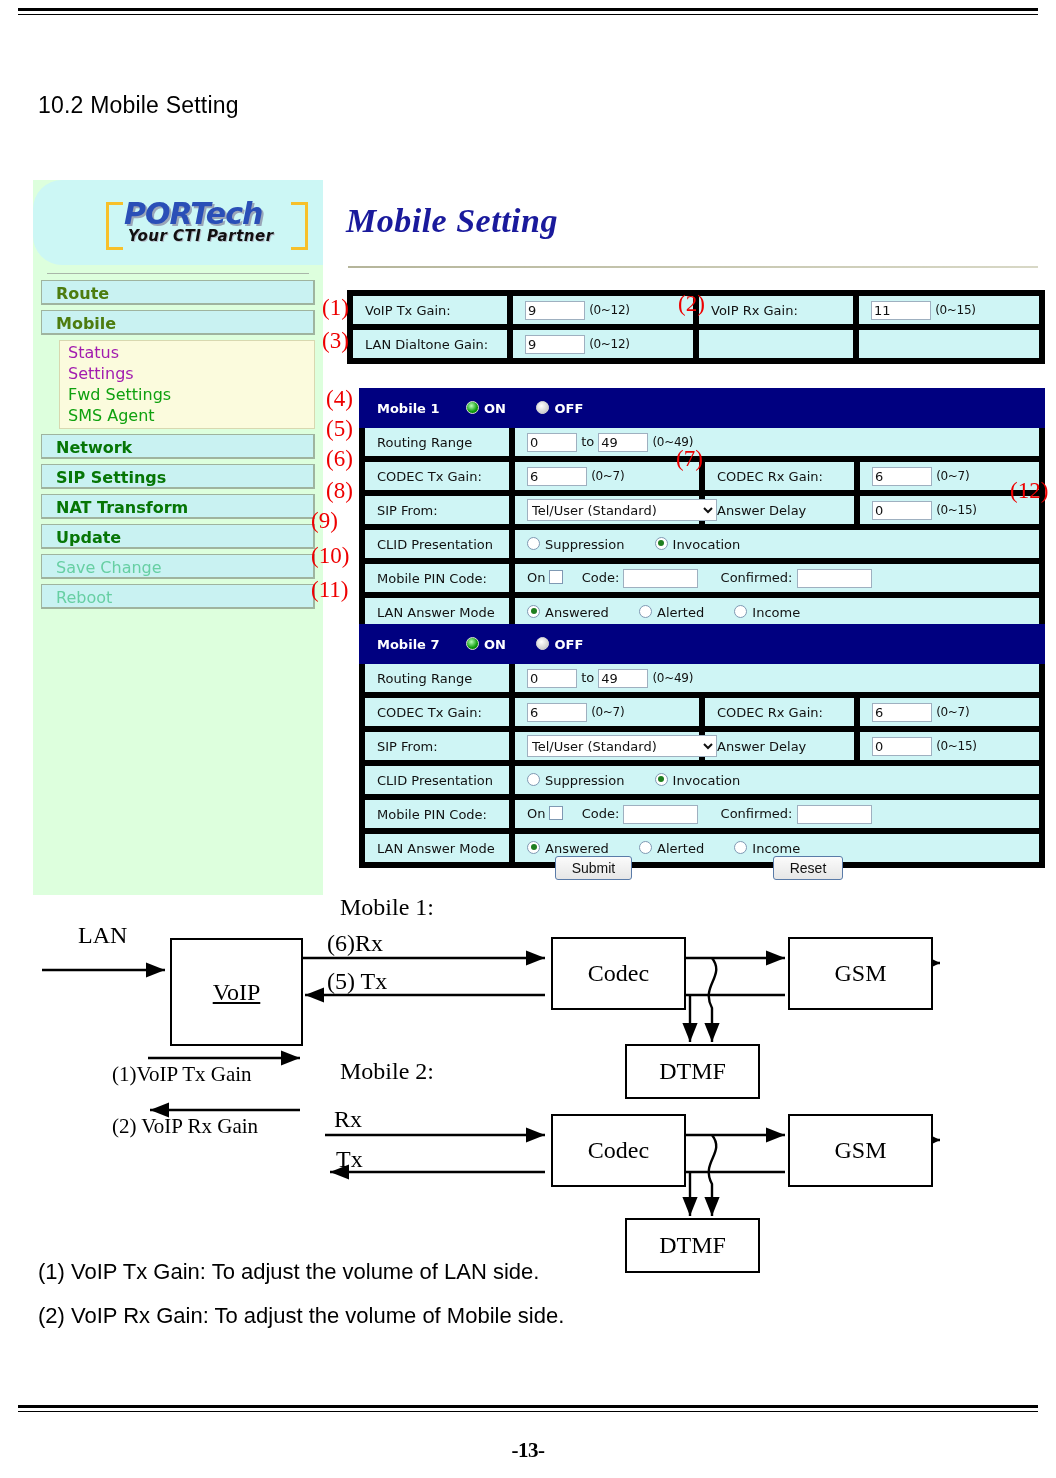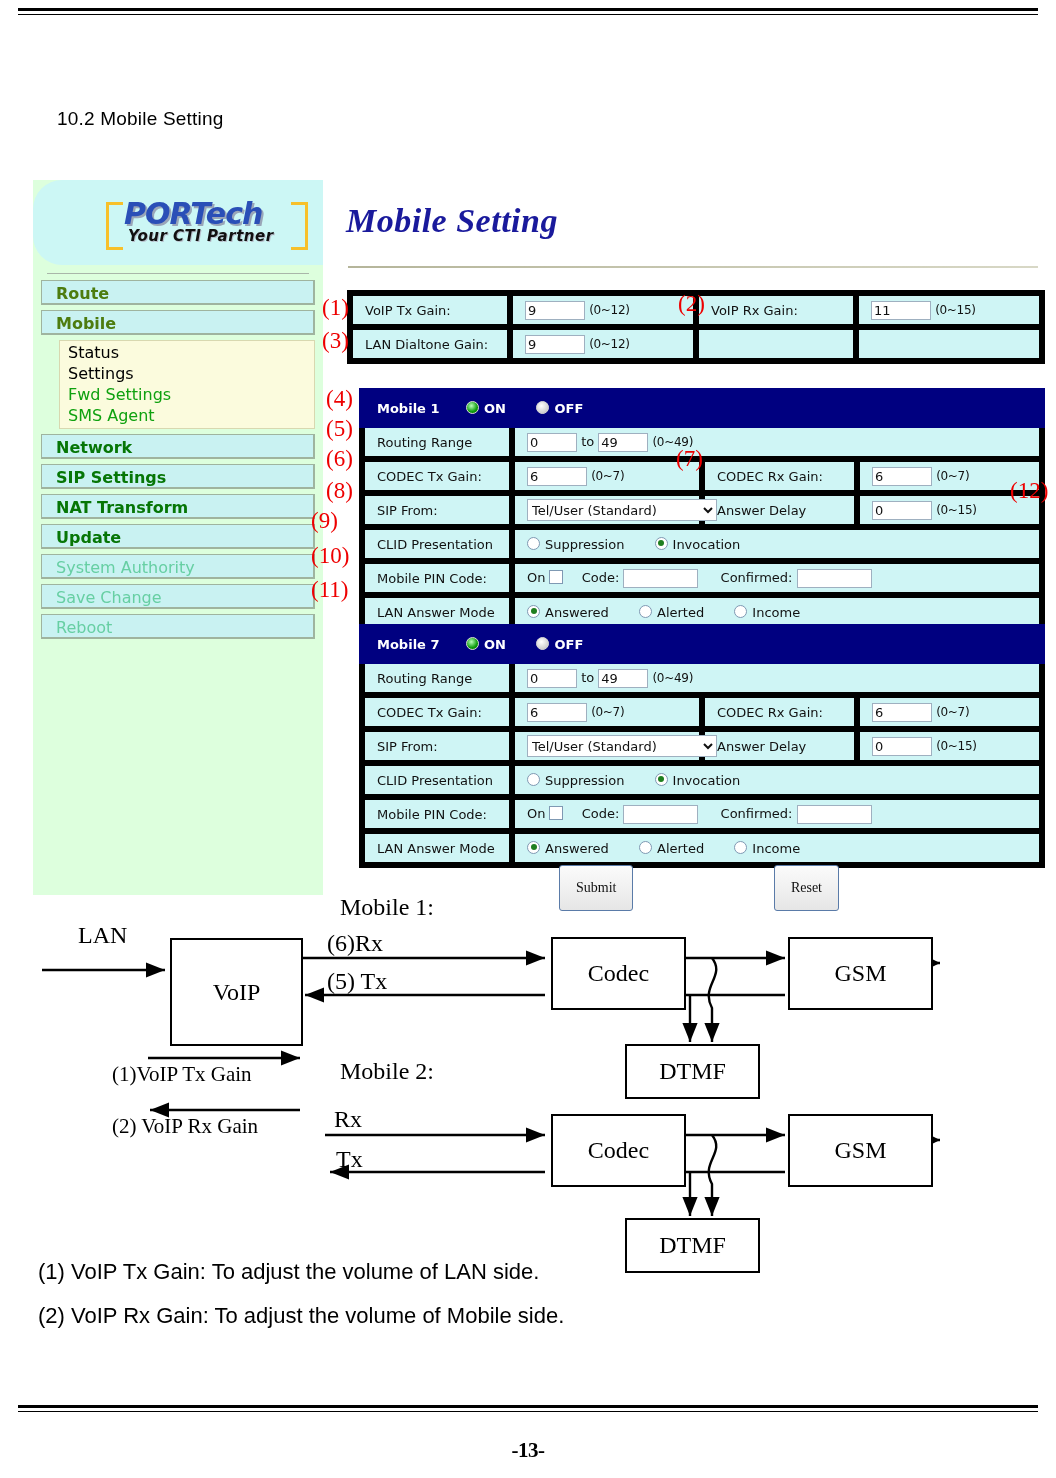--- a/index.html
+++ b/index.html
@@ -29,24 +29,23 @@
   }
   .page-number {
     position: absolute; left: 0; top: 1438px; width: 1056px;
     text-align: center;
     font-family: "Liberation Serif", serif;
     font-size: 21px; font-weight: bold;
     letter-spacing: -0.5px;
   }
 
   .doc-heading {
-    position: absolute; left: 38px; top: 108px;
-    font-size: 19px;
+    position: absolute; left: 38px; top: 92px;
+    font-size: 23px;
     letter-spacing: .2px;
-    margin-left: 19px;
   }
 
   
   .app {
     position: absolute; left: 33px; top: 180px;
     width: 1014px; height: 715px;
   }
 
   .app-sidebar {
     position: absolute; left: 0; top: 0;
@@ -113,21 +112,21 @@
     margin: 0 8px 5px 26px;
     background: #fbfbdd;
     border: 1px solid #d8d8b0;
     padding: 1px 0 2px 0;
   }
   .sub-item {
     font-family: "DejaVu Sans", sans-serif;
     font-size: 16px;
     line-height: 21px;
     padding-left: 8px;
-    color: #000000;
+    color: #a21caf;
     cursor: pointer;
   }
   .sub-item.active { color: #0fa10f; }
 
   .app-main {
     position: absolute; left: 290px; top: 0;
     width: 724px; height: 715px;
     background: #ffffff;
   }
   .app-title {
@@ -236,28 +235,28 @@
   }
 
   .tbl-m1 { position: absolute; left: 36px; top: 208px; width: 680px; }
   .tbl-m2 { position: absolute; left: 36px; top: 444px; width: 680px; }
 
   .btn-row {
     position: absolute; left: 36px; top: 676px; width: 680px;
     text-align: center;
   }
   .btn {
-    font-family: Liberation Serif, serif;
+    font-family: Liberation Sans, sans-serif;
     font-size: 14px;
     color: #111;
     background: linear-gradient(to bottom,#fbfbfb,#e6e6e6);
     border: 1px solid #5a7ba8;
     border-radius: 3px;
-    padding: 14px 16px;
-    margin: 9px 68px;
+    padding: 3px 16px;
+    margin: 0 68px;
     cursor: pointer;
   }
 
   
   .cal {
     position: absolute;
     color: #ee0000;
     font-family: "Liberation Serif", serif;
     font-size: 23px;
     z-index: 40;
@@ -316,21 +315,20 @@
         <div class="sub-item">Status</div>
         <div class="sub-item">Settings</div>
         <div class="sub-item active">Fwd Settings</div>
         <div class="sub-item active">SMS Agent</div>
       </div>
 
       <div class="nav-item">Network</div>
       <div class="nav-item">SIP Settings</div>
       <div class="nav-item">NAT Transform</div>
       <div class="nav-item">Update</div>
-      <div class="nav-item pale">System Authority</div>
       <div class="nav-item pale">Save Change</div>
       <div class="nav-item pale">Reboot</div>
     </div>
   </div>
 
   <div class="app-main">
     <div class="app-title">Mobile Setting</div>
     <div class="title-rule"></div>
 
     <table class="ftable tbl-top">
@@ -589,21 +587,21 @@
       <polygon points="790,250 800,245 800,255" fill="#000" stroke="none"></polygon>
       <polygon points="940,250 930,245 930,255" fill="#000" stroke="none"></polygon>
 
       <line x1="690" y1="282" x2="690" y2="326" marker-end="url(#ah)"></line>
       <path d="M712,245 C726,263 700,272 712,294 L712,326" marker-end="url(#ah)"></path>
     </g>
   </svg>
 
   <div class="dg-txt" style="left:340px; top:4px;">Mobile 1:</div>
   <div class="dg-txt" style="left:78px; top:32px;">LAN</div>
-  <div class="dg-box" style="left:170px; top:48px; width:133px; height:108px;">
+  <div class="dg-box" style="left:170px; top:48px; width:133px; height:108px;text-decoration:underline;">
     <span>VoIP</span>
   </div>
   <div class="dg-txt" style="left:327px; top:40px;">(6)Rx</div>
   <div class="dg-txt" style="left:327px; top:78px;">(5) Tx</div>
   <div class="dg-box" style="left:551px; top:47px; width:135px; height:73px;">
     <span>Codec</span>
   </div>
   <div class="dg-box" style="left:788px; top:47px; width:145px; height:73px;">
     <span>GSM</span>
   </div>

